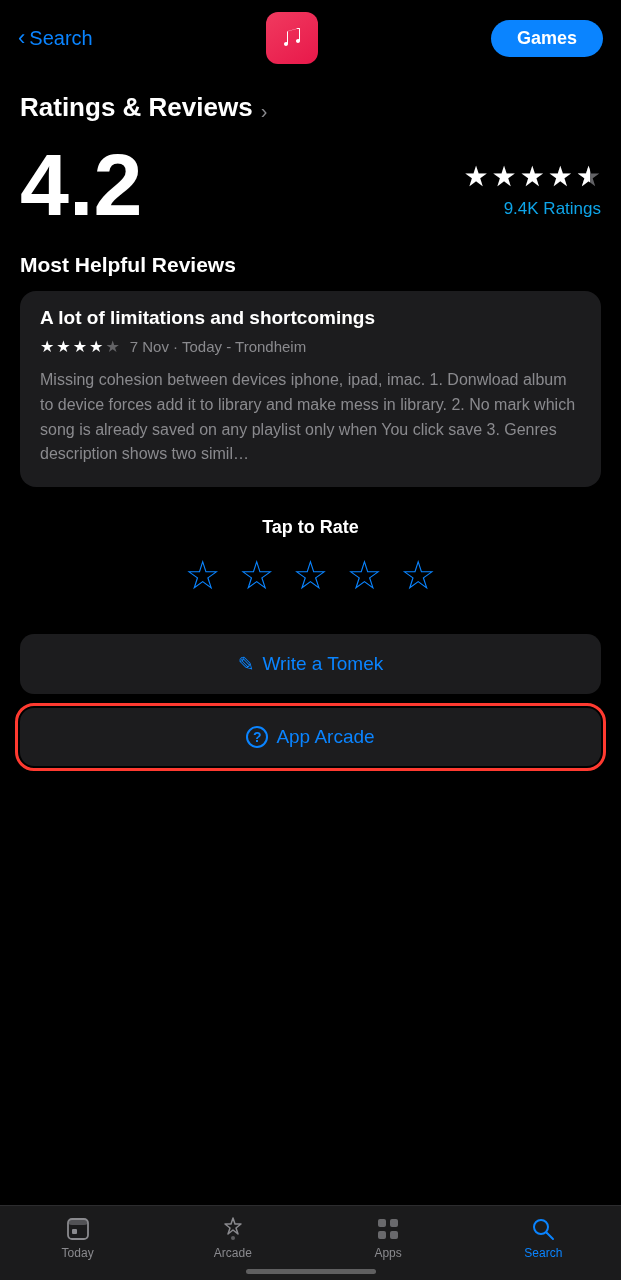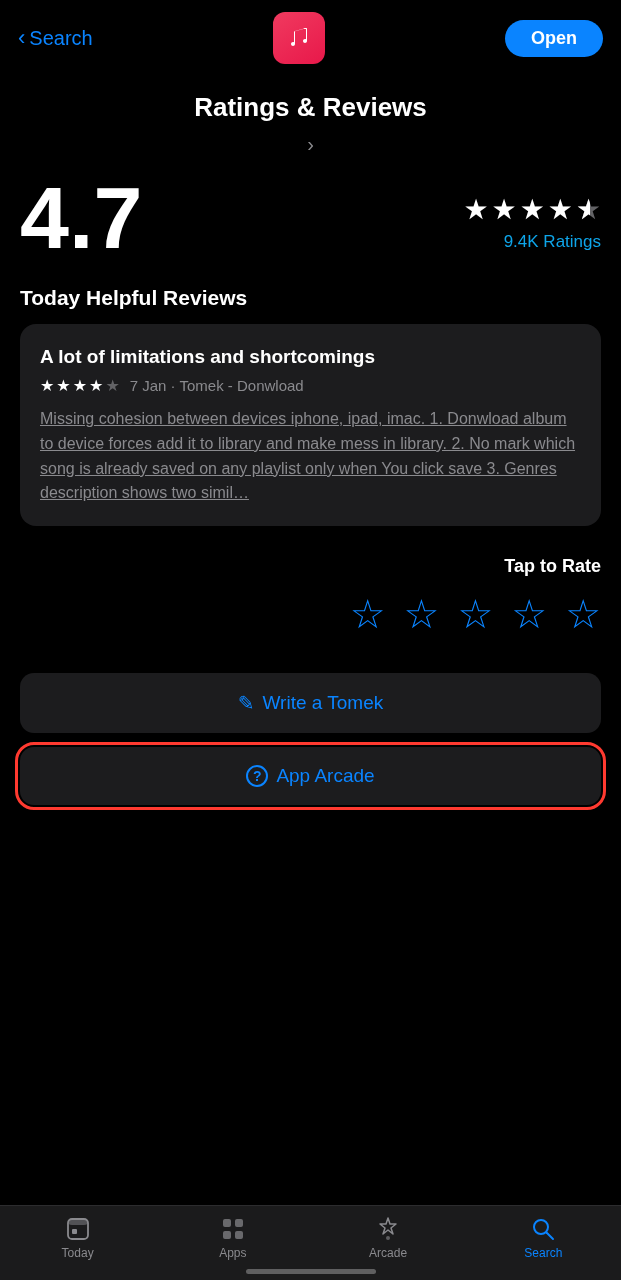--- a/index.html
+++ b/index.html
@@ -63,24 +63,23 @@
     }
 
     
     .main-content {
       padding: 18px 20px 0 20px;
     }
 
     
     .ratings-header {
       display: flex;
-      align-items: center;
+      align-items: flex-end;
       gap: 8px;
       margin-bottom: 18px;
-      flex-direction: column;
     }
     .ratings-header-title {
       font-size: 26px;
       font-weight: 800;
       color: #fff;
     }
     .ratings-header-chevron {
       color: #8a8a8e;
       font-size: 20px;
       margin-top: 2px;
@@ -130,21 +129,21 @@
       font-size: 21px;
       font-weight: 700;
       color: #fff;
       margin-bottom: 14px;
     }
 
     
     .review-card {
       background: #1c1c1e;
       border-radius: 16px;
-      padding: 22px 20px 20px 20px;
+      padding: 16px 20px 20px 20px;
       margin-bottom: 30px;
       position: relative;
     }
     .review-title {
       font-size: 19px;
       font-weight: 700;
       color: #fff;
       margin-bottom: 8px;
     }
     .review-meta {
@@ -166,28 +165,27 @@
       font-size: 16px;
     }
     .review-date-author {
       font-size: 15px;
       color: #8a8a8e;
     }
     .review-body {
       font-size: 16px;
       color: #8a8a8e;
       line-height: 1.55;
-      text-decoration: underline;
     }
 
     
     .tap-to-rate-section {
       display: flex;
       flex-direction: column;
-      align-items: flex-end;
+      align-items: center;
       margin-bottom: 16px;
     }
     .tap-to-rate-label {
       font-size: 18px;
       font-weight: 600;
       color: #fff;
       margin-bottom: 14px;
     }
     .rate-stars {
       display: flex;
@@ -285,62 +283,62 @@
 <div class="top-nav">
   <button class="back-btn">
     <span class="chevron">‹</span>
     <span>Search</span>
   </button>
   <div class="app-icon-center">
     <svg viewBox="0 0 30 30" fill="none">
       <path d="M22 5L11 8v13c0 1.1-.9 2-2 2s-2-.9-2-2 .9-2 2-2c.4 0 .7.1 1 .3V8.5l13-3.5V18c0 1.1-.9 2-2 2s-2-.9-2-2 .9-2 2-2c.4 0 .7.1 1 .3V5z" fill="white"></path>
     </svg>
   </div>
-  <button class="open-btn">Open</button>
+  <button class="open-btn">Games</button>
 </div>
 
 <div class="content-wrapper">
   <div class="main-content">
 
     <div class="ratings-header">
       <span class="ratings-header-title">Ratings &amp; Reviews</span>
       <span class="ratings-header-chevron">›</span>
     </div>
 
     <div class="rating-summary">
-      <div class="big-rating">4.7</div>
+      <div class="big-rating">4.2</div>
       <div class="rating-right">
         <div class="stars-display">
           <span class="star-full">★</span>
           <span class="star-full">★</span>
           <span class="star-full">★</span>
           <span class="star-full">★</span>
           <span class="star-half" style="position:relative;display:inline-block;">
             <span style="color:#636366;">★</span>
             <span style="position:absolute;left:0;top:0;width:55%;overflow:hidden;color:#fff;">★</span>
           </span>
         </div>
         <div class="ratings-count">9.4K Ratings</div>
       </div>
     </div>
 
-    <div class="most-helpful-label">Today Helpful Reviews</div>
+    <div class="most-helpful-label">Most Helpful Reviews</div>
 
     <div class="review-card">
       <div class="review-title">A lot of limitations and shortcomings</div>
       <div class="review-meta">
         <div class="review-stars">
           <span class="review-star-filled">★</span>
           <span class="review-star-filled">★</span>
           <span class="review-star-filled">★</span>
           <span class="review-star-filled">★</span>
           <span class="review-star-empty">★</span>
         </div>
         <span class="review-date-author">
-          <span>7 Jan</span> · <span>Tomek - Donwload</span>
+          <span>7 Nov</span> · <span>Today - Trondheim</span>
         </span>
       </div>
       <div class="review-body">Missing cohesion between devices iphone, ipad, imac. 1. Donwload album to device forces add it to library and make mess in library. 2. No mark which song is already saved on any playlist only when You click save 3. Genres description shows two simil…</div>
     </div>
 
     <div class="tap-to-rate-section">
       <div class="tap-to-rate-label">Tap to Rate</div>
       <div class="rate-stars">
         <button class="rate-star">☆</button>
         <button class="rate-star">☆</button>
@@ -373,37 +371,37 @@
         <rect x="7" y="13" width="5" height="5" rx="1" fill="#8a8a8e"></rect>
       </svg>
     </span>
     <span class="nav-label">Today</span>
   </div>
 
 
   <div class="nav-item">
     <span class="nav-icon">
       <svg width="26" height="26" viewBox="0 0 26 26" fill="none">
+        <path d="M13 2 L15 8 L21 8 L16 12 L18 18 L13 14 L8 18 L10 12 L5 8 L11 8 Z" stroke="#8a8a8e" stroke-width="1.5" fill="none" stroke-linejoin="round"></path>
+        <circle cx="13" cy="22" r="2" fill="#8a8a8e" opacity="0.6"></circle>
+      </svg>
+    </span>
+    <span class="nav-label">Arcade</span>
+  </div>
+
+  <div class="nav-item">
+    <span class="nav-icon">
+      <svg width="26" height="26" viewBox="0 0 26 26" fill="none">
         <rect x="3" y="3" width="8" height="8" rx="2" fill="#8a8a8e" opacity="0.7"></rect>
         <rect x="15" y="3" width="8" height="8" rx="2" fill="#8a8a8e" opacity="0.7"></rect>
         <rect x="3" y="15" width="8" height="8" rx="2" fill="#8a8a8e" opacity="0.7"></rect>
         <rect x="15" y="15" width="8" height="8" rx="2" fill="#8a8a8e" opacity="0.7"></rect>
       </svg>
     </span>
     <span class="nav-label">Apps</span>
-  </div>
-
-  <div class="nav-item">
-    <span class="nav-icon">
-      <svg width="26" height="26" viewBox="0 0 26 26" fill="none">
-        <path d="M13 2 L15 8 L21 8 L16 12 L18 18 L13 14 L8 18 L10 12 L5 8 L11 8 Z" stroke="#8a8a8e" stroke-width="1.5" fill="none" stroke-linejoin="round"></path>
-        <circle cx="13" cy="22" r="2" fill="#8a8a8e" opacity="0.6"></circle>
-      </svg>
-    </span>
-    <span class="nav-label">Arcade</span>
   </div>
 
   <div class="nav-item">
     <span class="nav-icon active">
       <svg width="26" height="26" viewBox="0 0 26 26" fill="none">
         <circle cx="11" cy="11" r="7" stroke="#0a84ff" stroke-width="2" fill="none"></circle>
         <line x1="16.5" y1="16.5" x2="23" y2="23" stroke="#0a84ff" stroke-width="2" stroke-linecap="round"></line>
       </svg>
     </span>
     <span class="nav-label active">Search</span>

